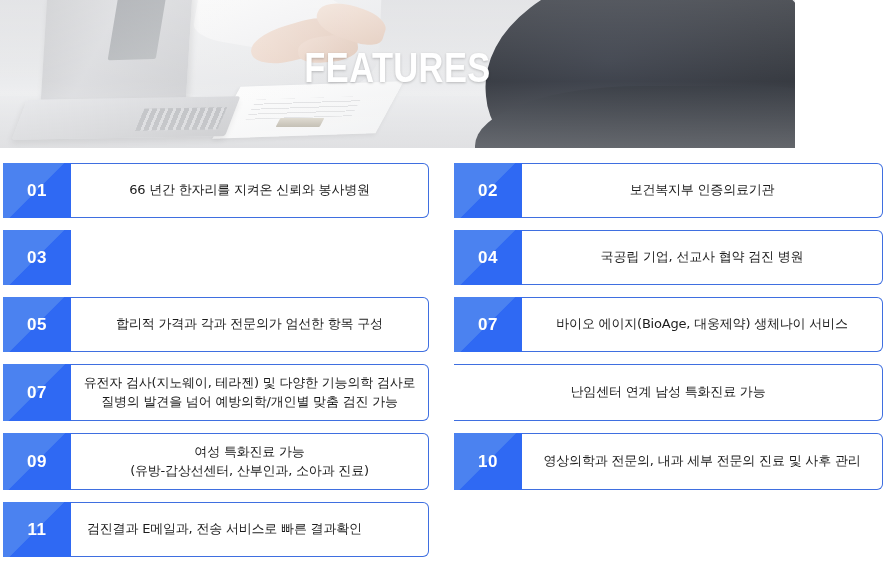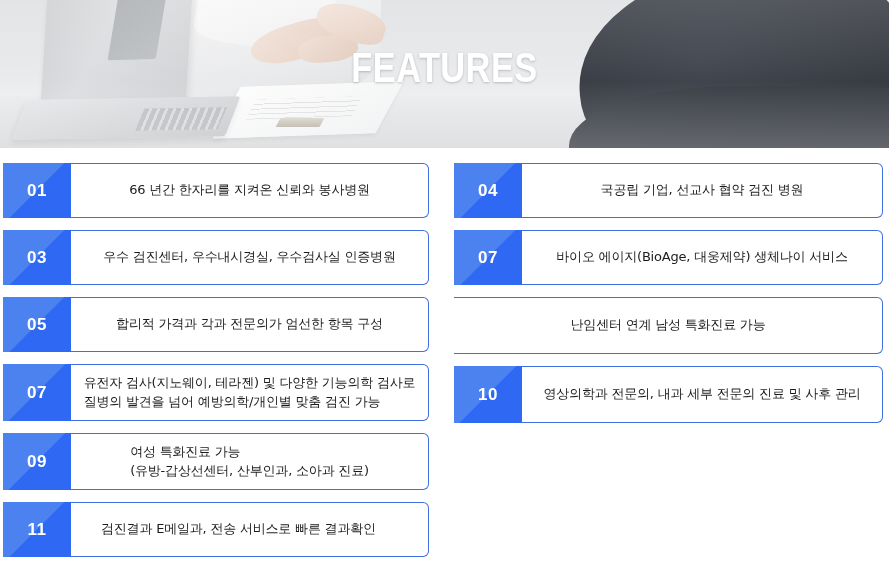--- a/index.html
+++ b/index.html
@@ -10,21 +10,21 @@
   body {
     width: 889px;
     height: 568px;
     font-family: "Liberation Sans", "DejaVu Sans", sans-serif;
     overflow: hidden;
   }
 
   
   .banner {
     position: relative;
-    width: 889px;
+    width: 795px;
     height: 148px;
     overflow: hidden;
     background: #e8e9eb;
   }
   .banner-photo {
     position: absolute;
     inset: 0;
   }
   
   .ph-wall {
@@ -236,27 +236,27 @@
     border-left: none;
     border-radius: 0 6px 6px 0;
     display: flex;
     align-items: center;
     justify-content: center;
     padding: 0 10px;
     box-sizing: border-box;
   }
   .card.align-left {
     justify-content: flex-start;
-    padding-left: 30px;
+    padding-left: 16px;
   }
   .card-text {
     color: #1b1b1b;
     font-size: 13px;
     line-height: 1.42;
-    text-align: left;
+    text-align: center;
     white-space: pre-line;
     font-family: "DejaVu Sans", "Liberation Sans", sans-serif;
     letter-spacing: -0.2px;
   }
   .card.align-left .card-text { text-align: left; }
 </style>
 </head>
 <body>
 
 <div class="banner">
@@ -293,23 +293,20 @@
       </div>
       <div class="card">
         <span class="card-text">66 년간 한자리를 지켜온 신뢰와 봉사병원</span>
       </div>
     </div>
 
     <div class="row">
       <div class="badge">
         <span class="badge-num">03</span>
       </div>
-      <div class="card">
-        <span class="card-text">우수 검진센터, 우수내시경실, 우수검사실 인증병원</span>
-      </div>
     </div>
 
     <div class="row">
       <div class="badge">
         <span class="badge-num">05</span>
       </div>
       <div class="card">
         <span class="card-text">합리적 가격과 각과 전문의가 엄선한 항목 구성</span>
       </div>
     </div>
@@ -340,20 +337,28 @@
       </div>
       <div class="card align-left">
         <span class="card-text">검진결과 E메일과, 전송 서비스로 빠른 결과확인</span>
       </div>
     </div>
 
   </div>
 
   <div class="col col-right">
 
+    <div class="row">
+      <div class="badge">
+        <span class="badge-num">02</span>
+      </div>
+      <div class="card">
+        <span class="card-text">보건복지부 인증의료기관</span>
+      </div>
+    </div>
 
     <div class="row">
       <div class="badge">
         <span class="badge-num">04</span>
       </div>
       <div class="card">
         <span class="card-text">국공립 기업, 선교사 협약 검진 병원</span>
       </div>
     </div>
 

